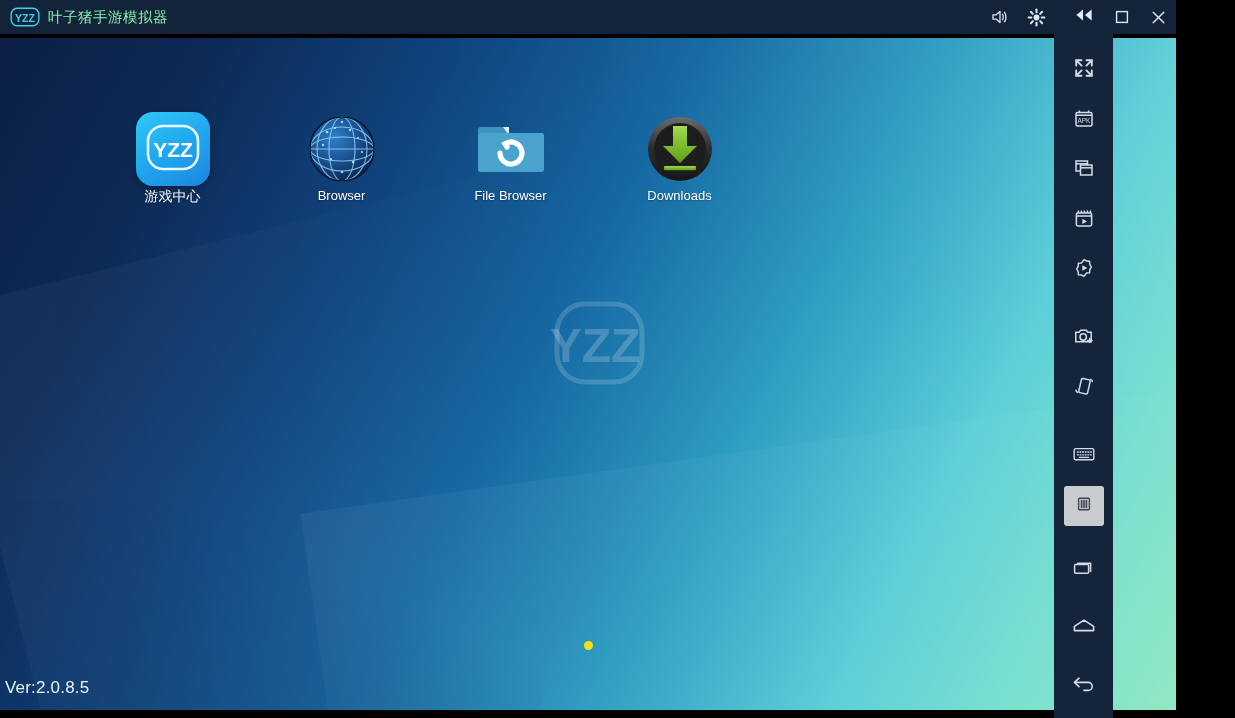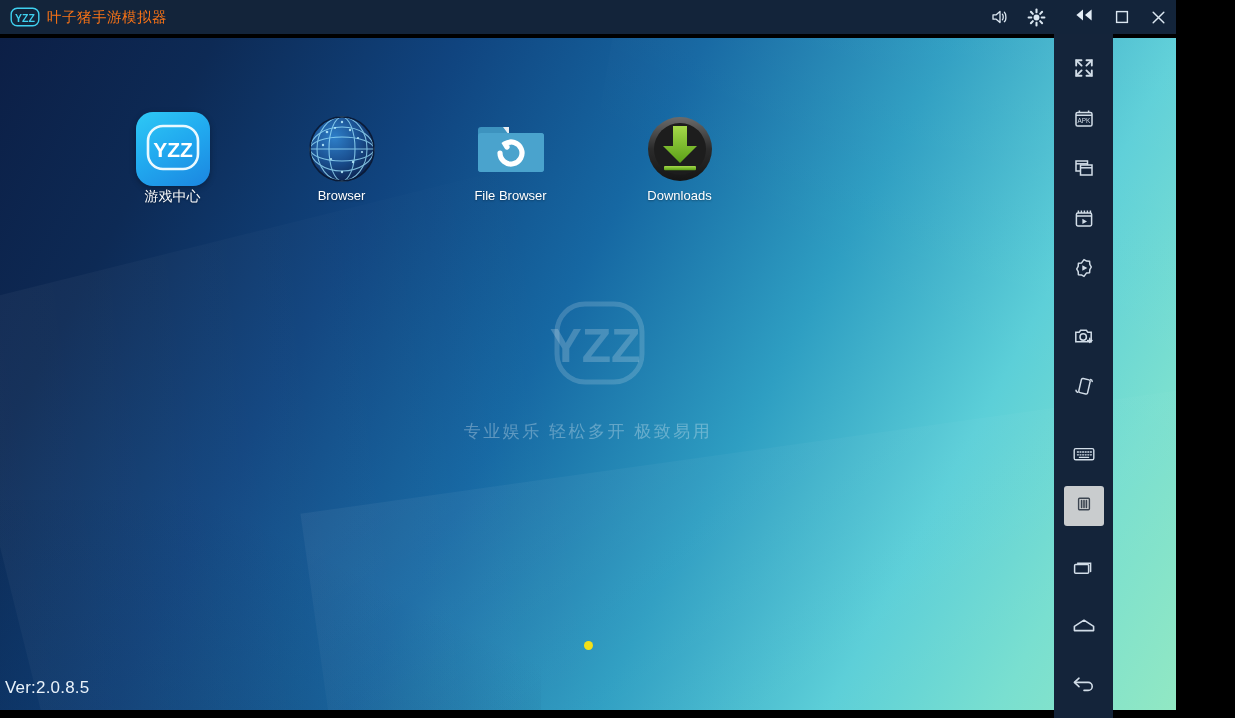--- a/index.html
+++ b/index.html
@@ -12,23 +12,22 @@
   #app { position: relative; width: 1113px; height: 718px; background: #000; }
 
   
   .titlebar {
     position: absolute; left: 0; top: 0; width: 1176px; height: 34px;
     background: #13243a;
     display: flex; align-items: center;
   }
   .tb-logo { margin-left: 10px; width: 30px; height: 20px; display: flex; align-items: center; justify-content: center; }
   .tb-title {
-    color: #f97316; font-size: 14.5px; letter-spacing: .5px;
+    margin-left: 8px; color: #86efac; font-size: 14.5px; letter-spacing: .5px;
     white-space: nowrap;
-    padding-left: 7px;
   }
   .tb-spacer { flex: 1; }
   .tb-btn {
     width: 36px; height: 34px; display: flex; align-items: center; justify-content: center;
     color: #d6e3ee; cursor: pointer;
   }
   .tb-gap { width: 14px; }
 
   
   .tb-underline {
@@ -213,21 +212,20 @@
     <div class="facet a"></div>
     <div class="facet b"></div>
     <div class="facet c"></div>
     <div class="facet d"></div>
 
     <div class="watermark">
       <svg width="150" height="108" viewBox="0 0 150 108">
         <rect x="44" y="4" width="85" height="78" rx="28" ry="28" fill="none" stroke="rgba(255,255,255,.17)" stroke-width="5"></rect>
         <text x="82" y="62" font-family="Liberation Sans, sans-serif" font-size="48" font-weight="bold" fill="rgba(255,255,255,.20)" text-anchor="middle">YZZ</text>
       </svg>
-      <div class="wm-tag">专业娱乐 轻松多开 极致易用</div>
     </div>
 
     <div class="appgrid">
 
       <div class="app">
         <div class="app-ic">
           <div class="ic-yzz">
             <svg width="58" height="52" viewBox="0 0 58 52">
               <rect x="4" y="3" width="50" height="43" rx="15" ry="15" fill="none" stroke="#eaf9ff" stroke-width="2.6"></rect>
               <text x="29" y="34" font-family="Liberation Sans, sans-serif" font-size="21" font-weight="bold" fill="#ffffff" text-anchor="middle">YZZ</text>

